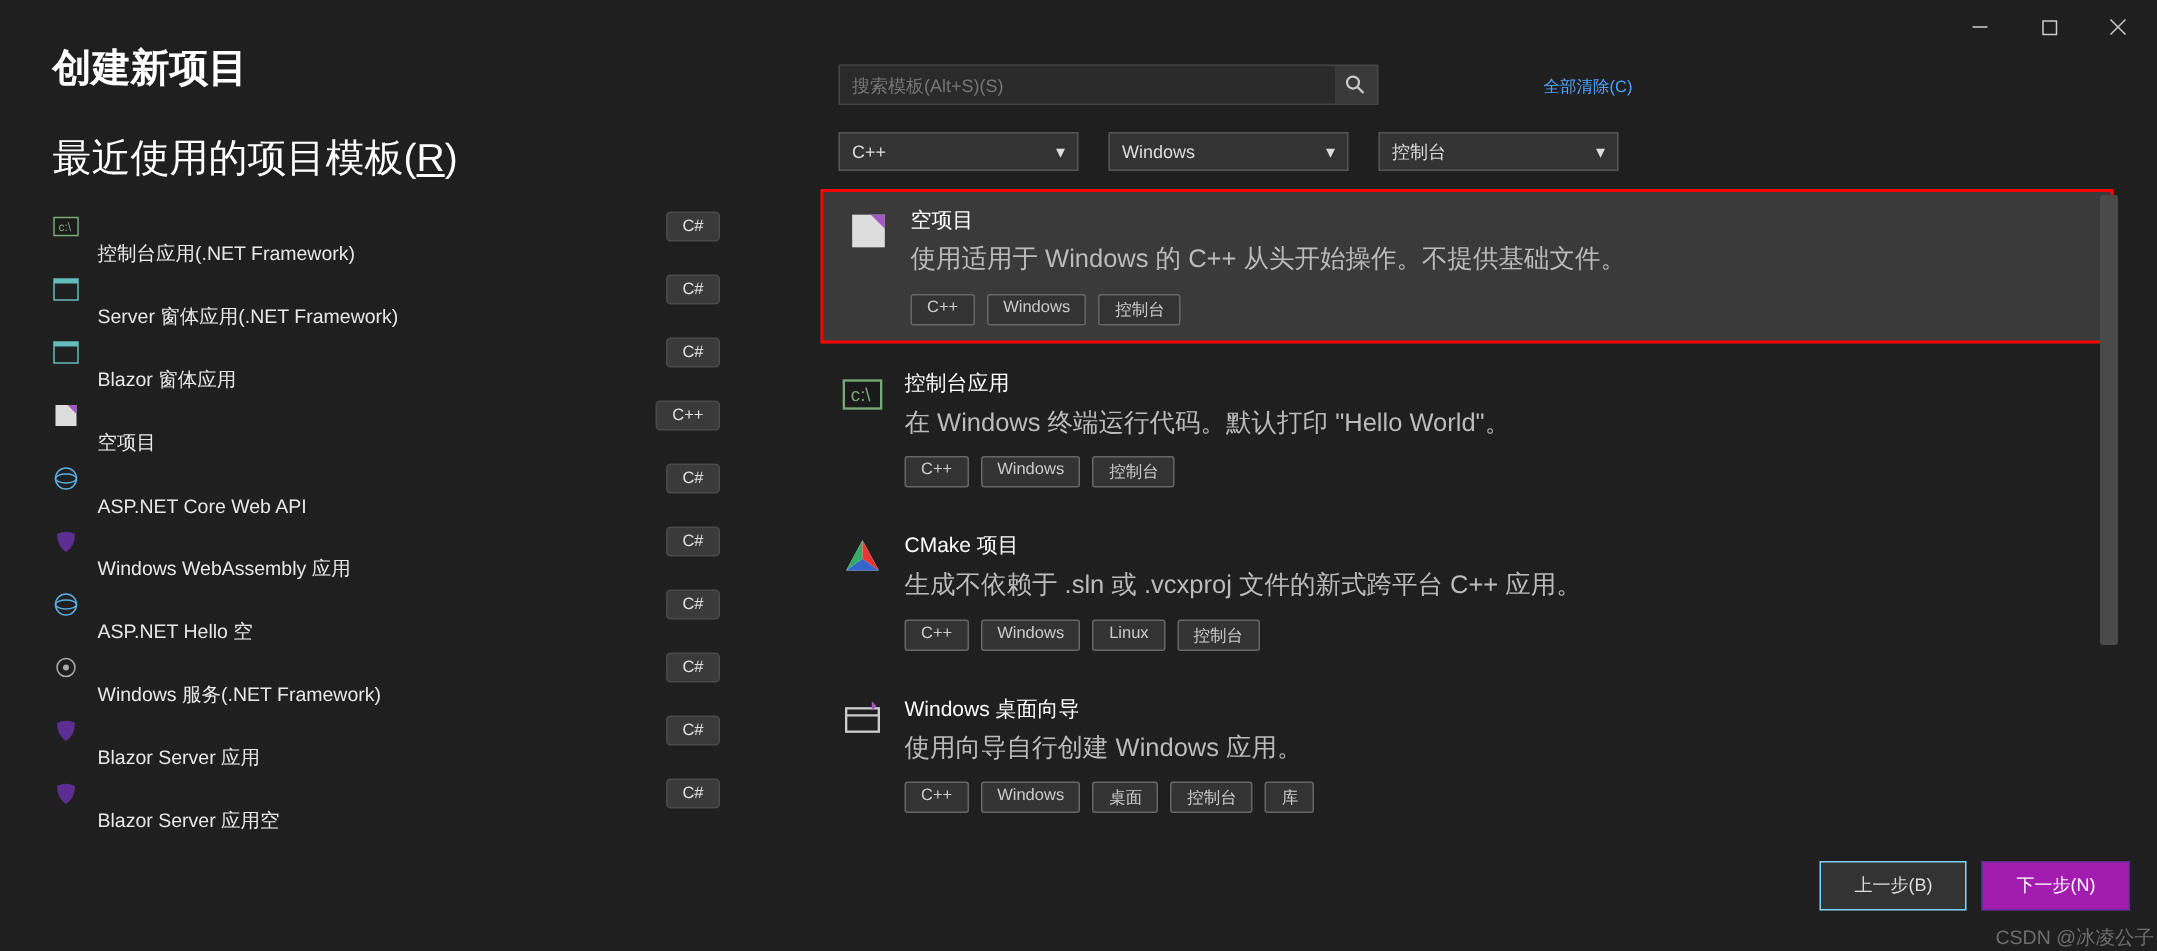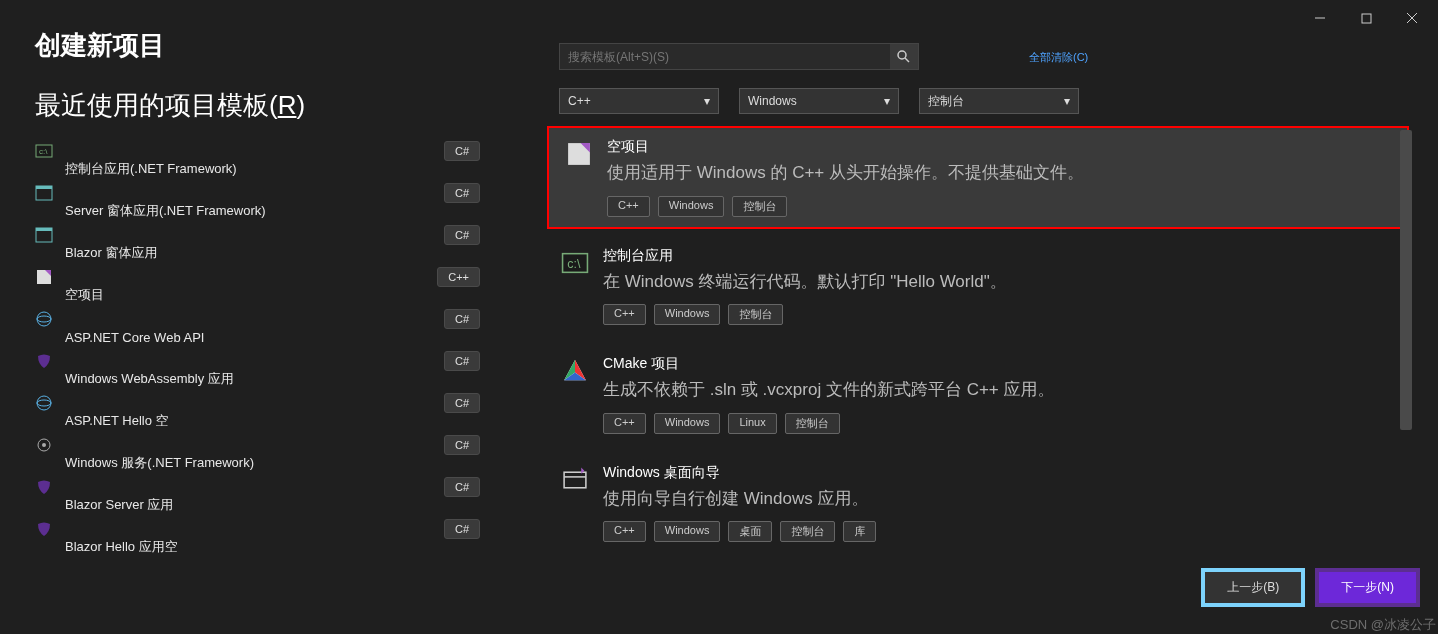--- a/index.html
+++ b/index.html
@@ -33,22 +33,22 @@
   .tmpl-icon { width:28px; height:28px; flex-shrink:0; margin-top:2px; }
   .tmpl-body { flex:1; }
   .tmpl-title { font-size:14px; color:#fff; margin-bottom:4px; }
   .tmpl-desc { font-size:17px; color:#bbb; margin-bottom:10px; line-height:1.5; }
   .tag-row { display:flex; gap:8px; flex-wrap:wrap; }
   .tag { font-size:11px; color:#ccc; border:1px solid #666; background:#333; padding:2px 10px; border-radius:2px; }
   .template-card.faded .tmpl-desc, .template-card.faded .tmpl-title { opacity:.95; }
   .scroll-track { position:absolute; right:0; top:4px; width:14px; height:420px; }
   .scroll-thumb { position:absolute; right:1px; top:0; width:12px; height:300px; background:#4a4a4a; border-radius:2px; }
   .footer-btns { position:absolute; right:18px; bottom:18px; display:flex; gap:10px; }
-  .btn { font-size:12px; padding:7px 22px; border:4px solid #7dd3fc; background:#333; color:#ddd; }
-  .btn.primary { background:#6d28d9; border-color:#5c2e91; color:#fff; }
+  .btn { font-size:12px; padding:7px 22px; border:1px solid #7dd3fc; background:#333; color:#ddd; }
+  .btn.primary { background:#a21caf; border-color:#5c2e91; color:#fff; }
   .watermark { position:absolute; right:2px; bottom:0; font-size:13px; color:#888; opacity:.75; }
   .ico { width:100%; height:100%; }
 </style>
 </head>
 <body>
 
 <div class="window">
 
   <div class="titlebar">
     <div class="winbtn">
@@ -163,21 +163,21 @@
         </span>
         <span class="recent-label">Blazor Server 应用</span>
         <span class="lang-pill">C#</span>
       </div>
       <div class="recent-item">
         <span class="recent-icon">
           <svg class="ico" viewBox="0 0 18 18">
             <path d="M3 4 Q9 1 15 4 Q15 12 9 16 Q3 12 3 4 Z" fill="#5c2e91"></path>
           </svg>
         </span>
-        <span class="recent-label">Blazor Hello 应用空</span>
+        <span class="recent-label">Blazor Server 应用空</span>
         <span class="lang-pill">C#</span>
       </div>
     </div>
 
   <div class="searchbox">
     <input type="text" placeholder="搜索模板(Alt+S)(S)" style="">
     <div class="search-icon">
       <svg width="14" height="14">
           <circle cx="5" cy="5" r="4" fill="none" stroke="#ccc" stroke-width="1.5"></circle>
           <line x1="8" y1="8" x2="12" y2="12" stroke="#ccc" stroke-width="1.5"></line>

